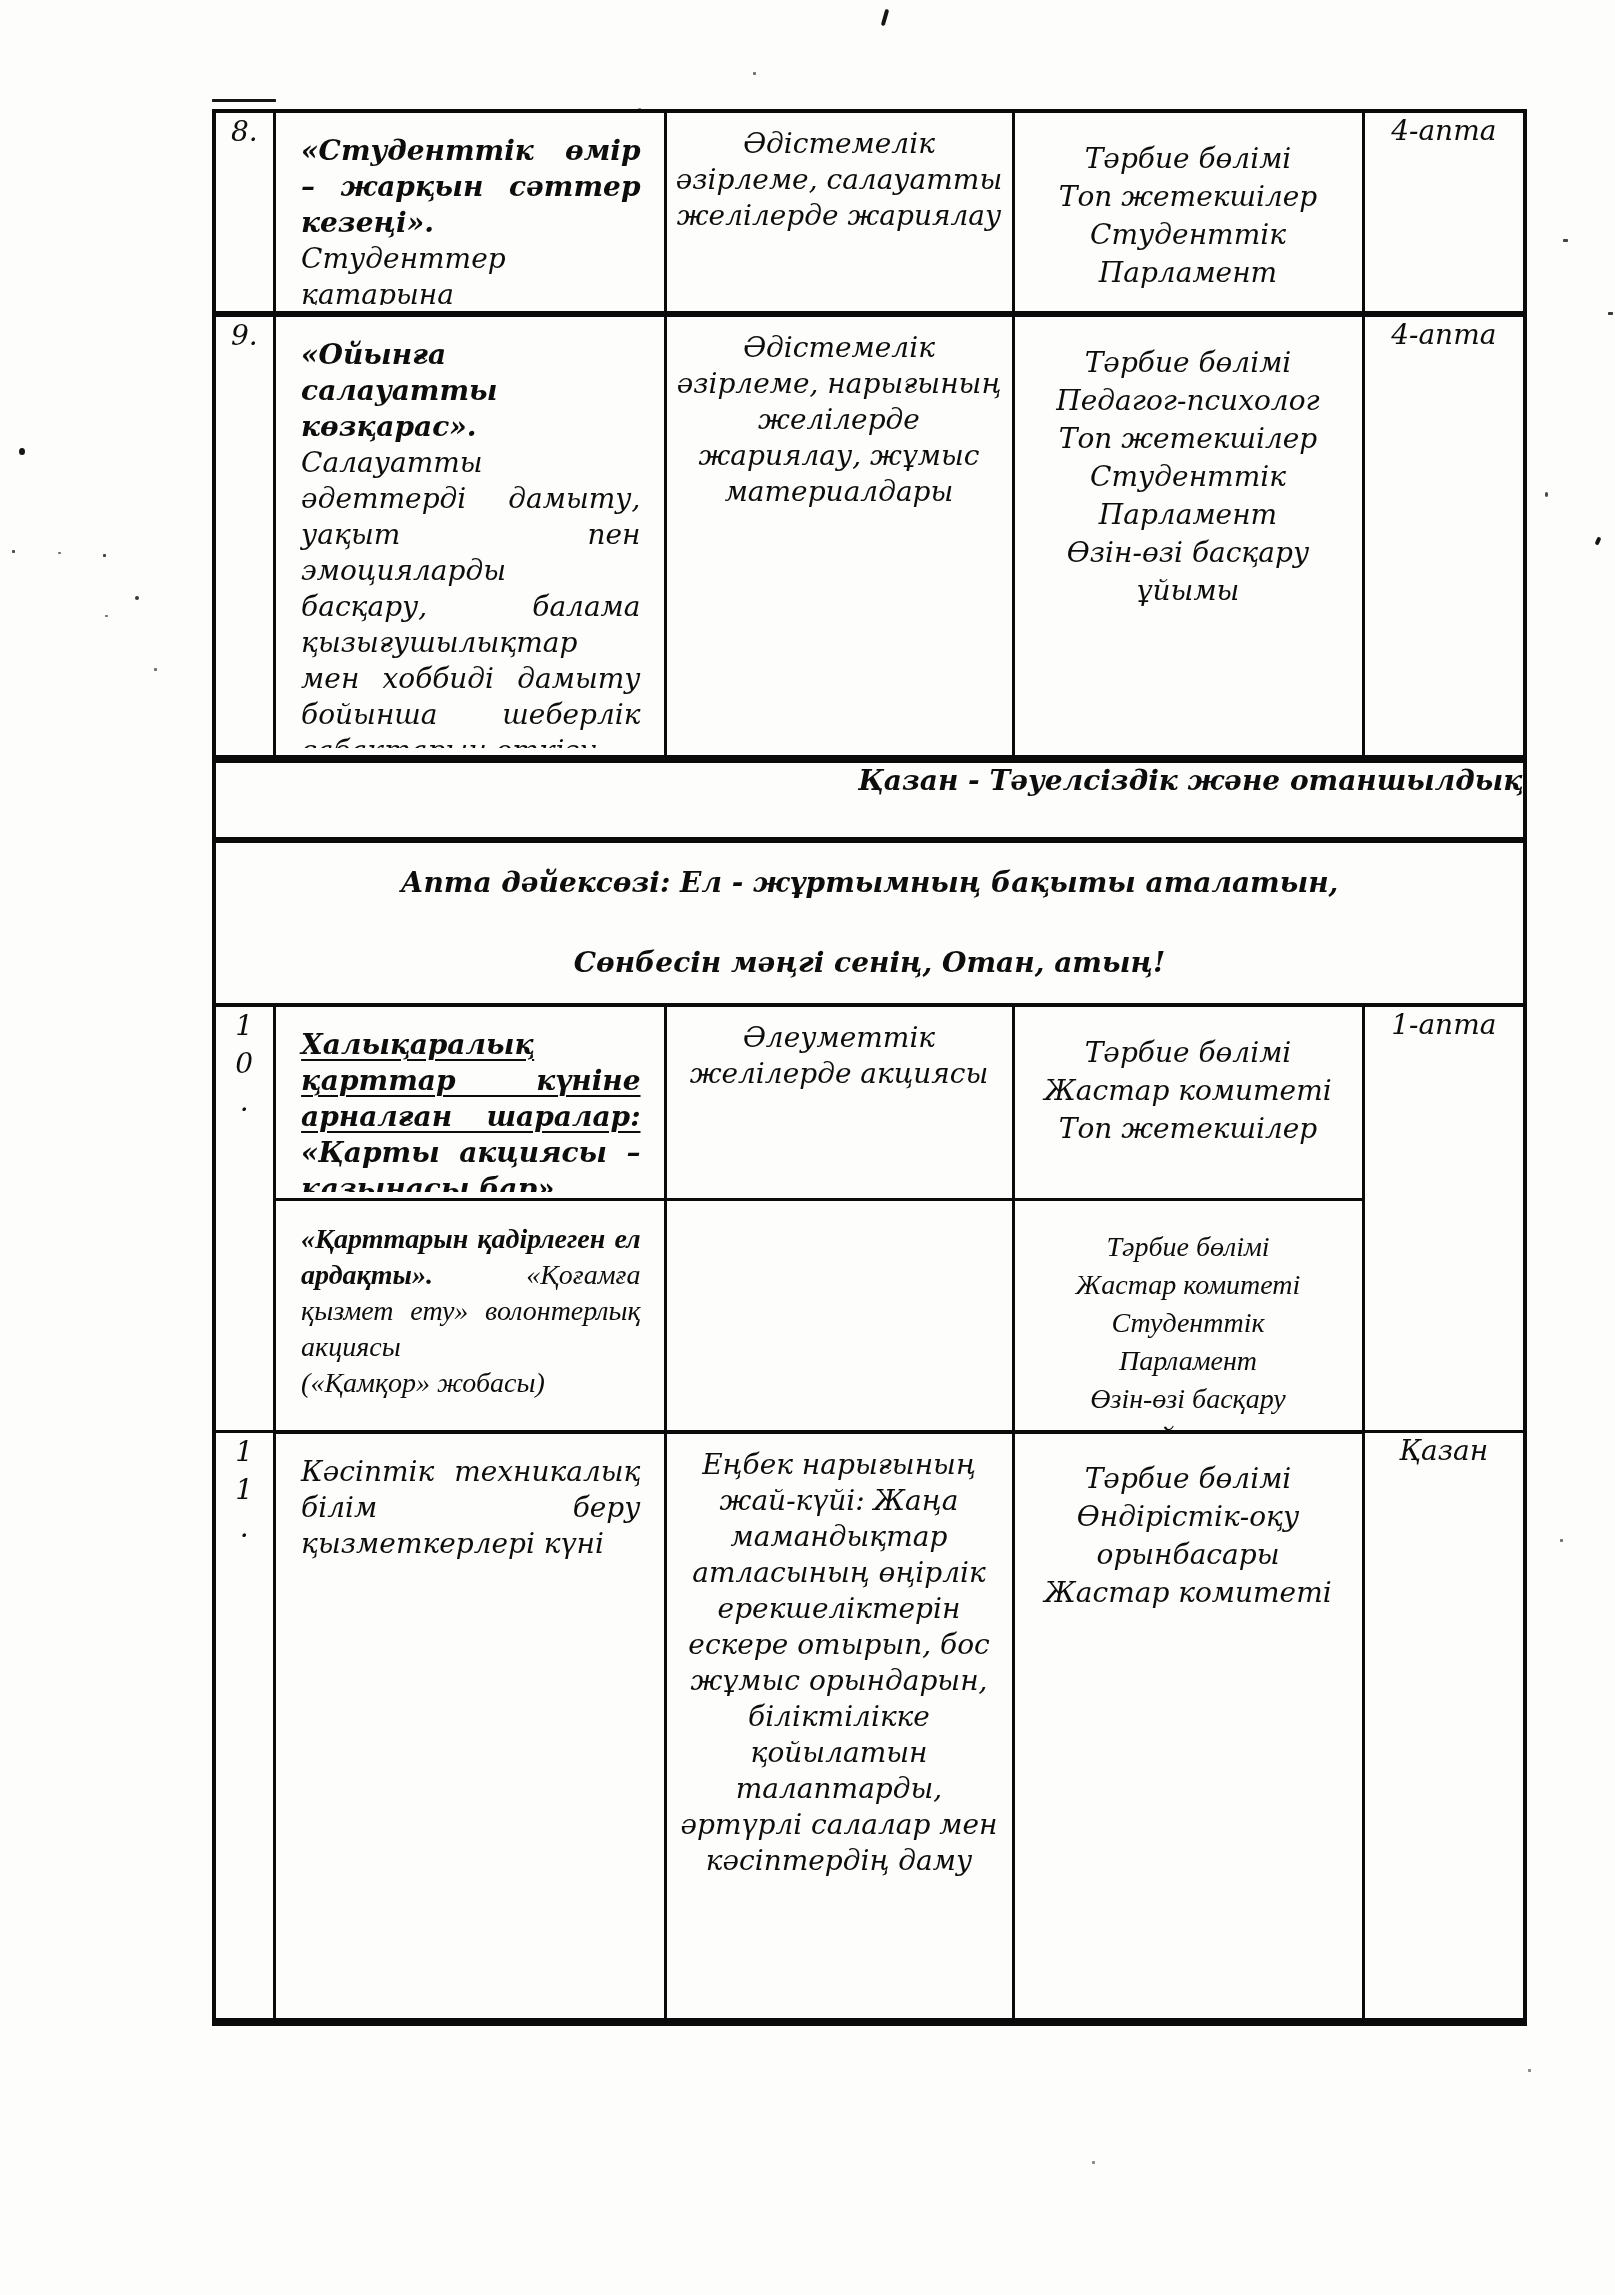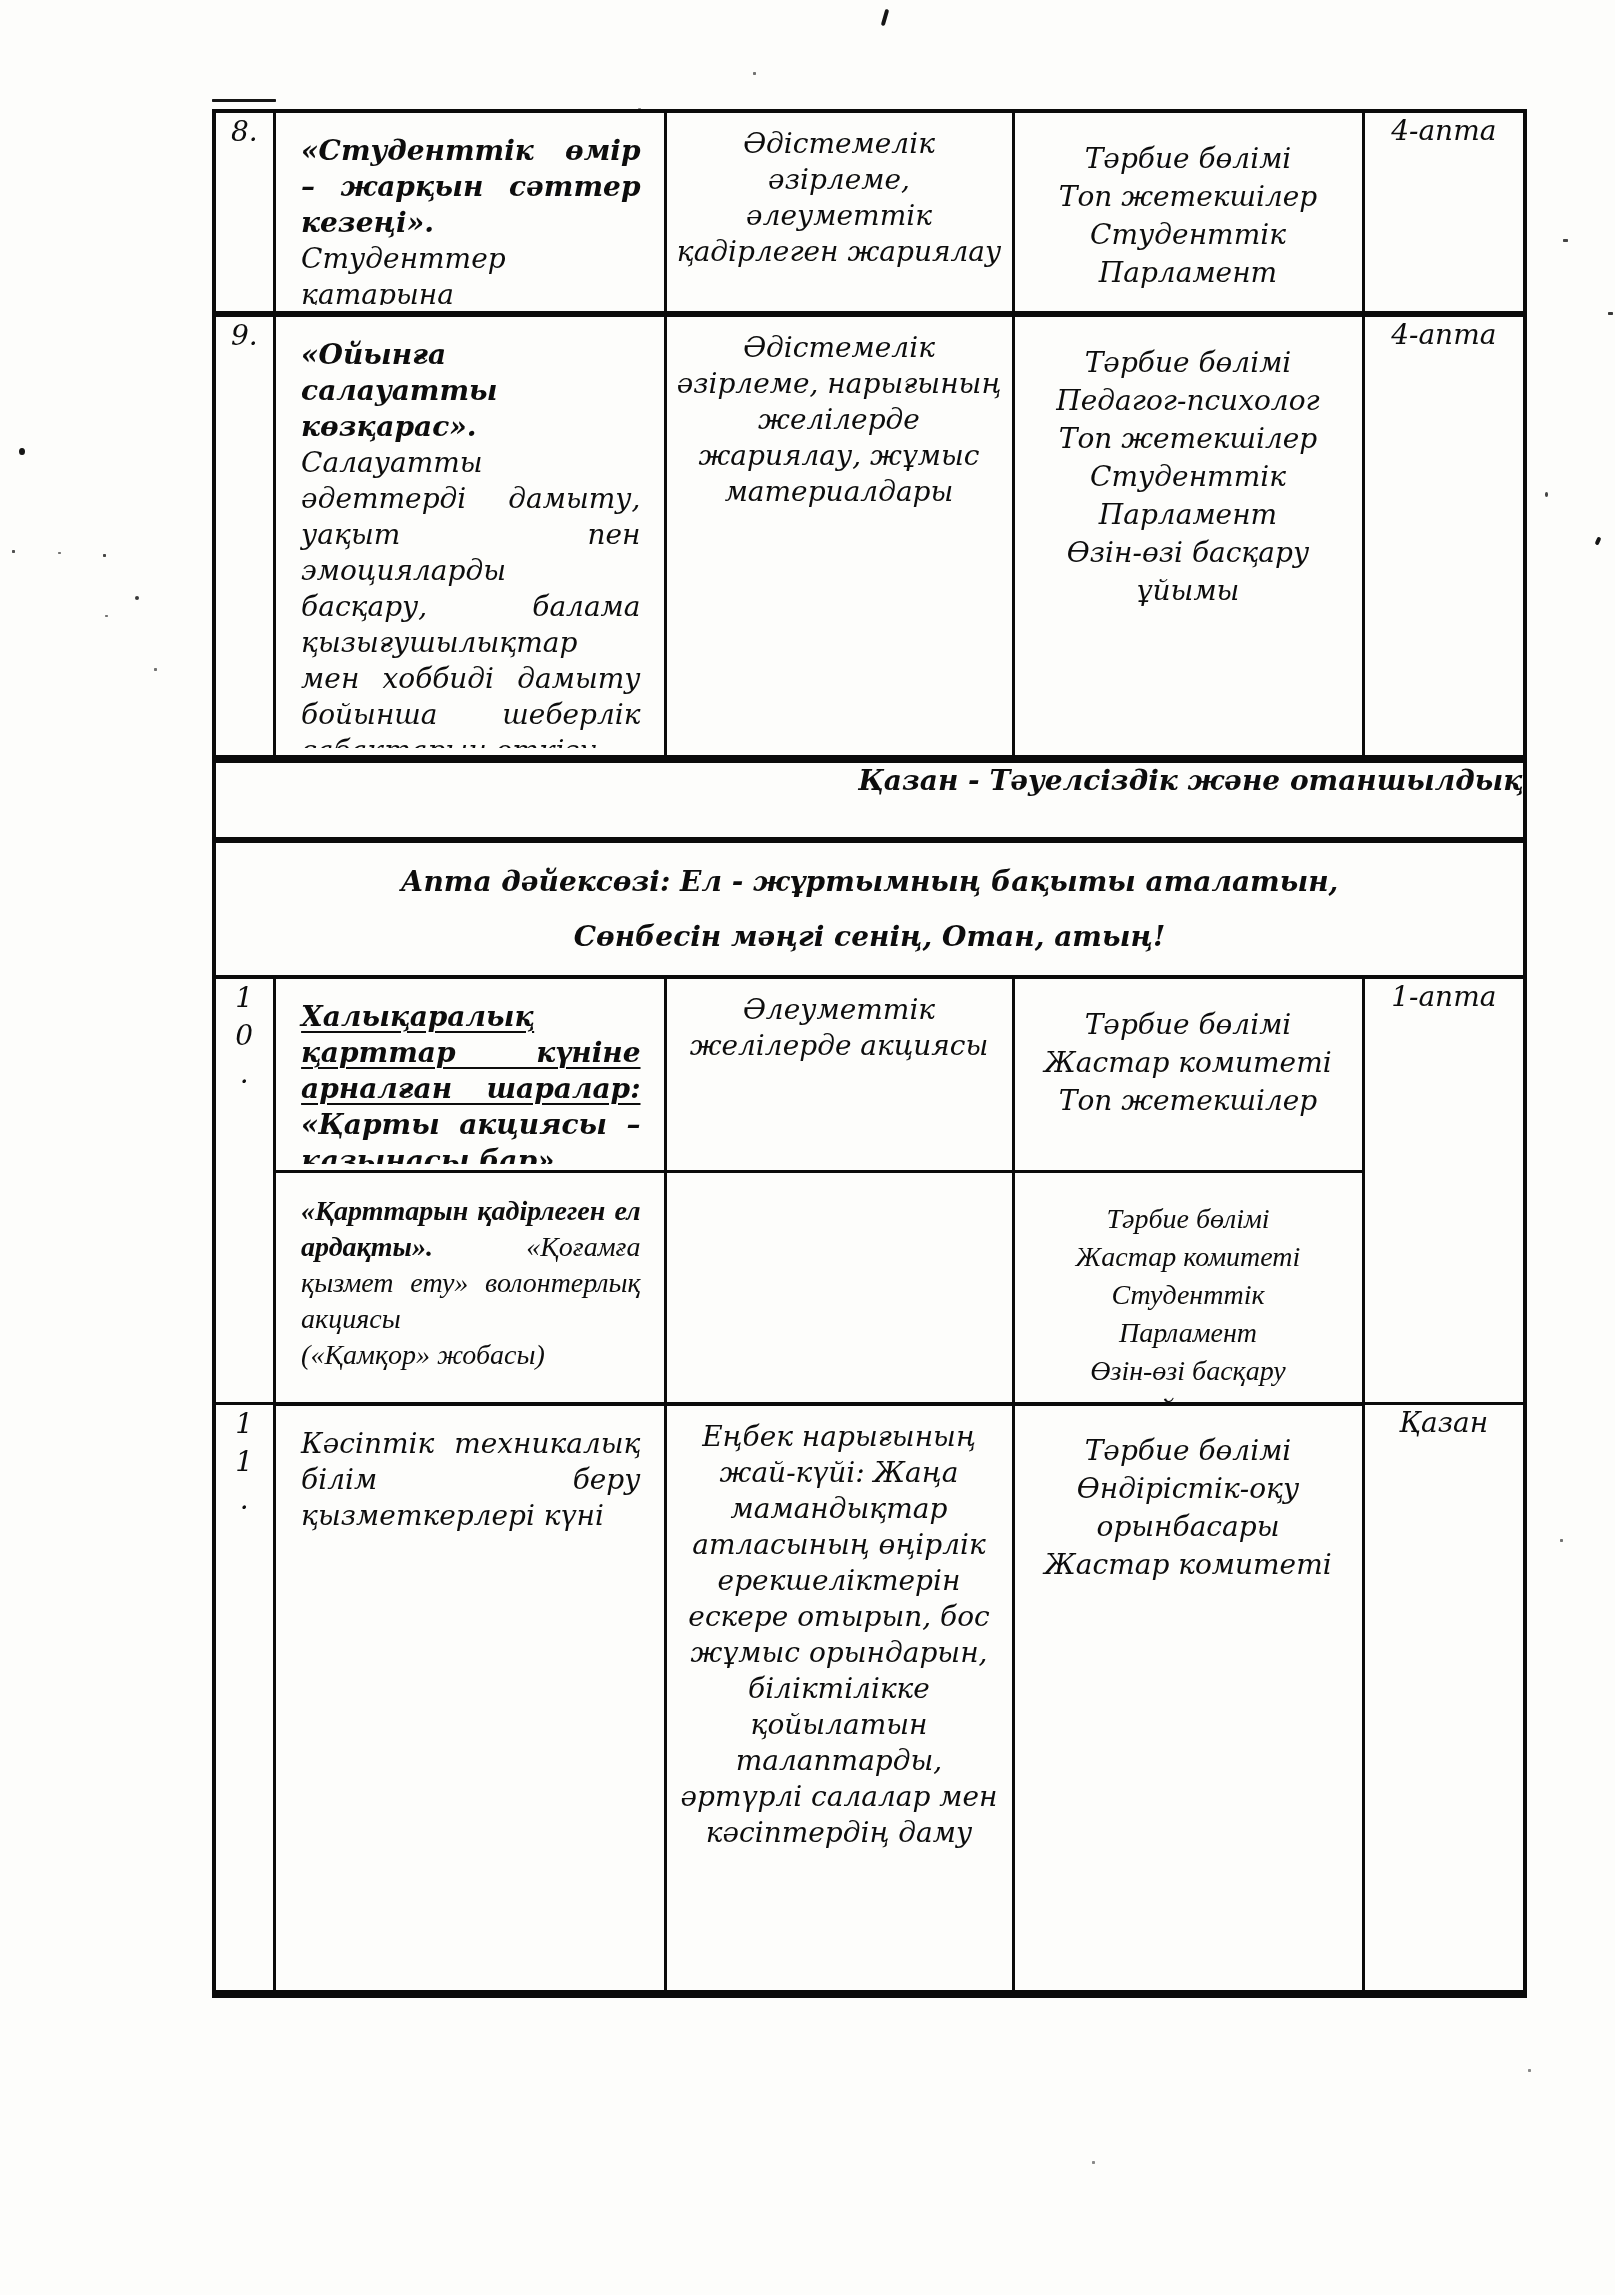--- a/index.html
+++ b/index.html
@@ -41,21 +41,21 @@
   td.num .stack{white-space:pre-line;line-height:38px;}
   td.event .inner{padding:5.3px 8px 0 10.6px;}
   td.event p{margin:15px;text-align:justify;white-space:pre-line;}
   td.fmt .inner{padding:13.3px 6.6px 0;}
   td.fmt p{margin:0;text-align:center;white-space:pre-line;}
   td.resp .inner{padding:10.6px 4px 0;}
   td.resp p{margin:16px;text-align:center;white-space:pre-line;line-height:38px;}
   td.term{text-align:center;padding-top:12px;}
   td.secc{vertical-align:middle;text-align:right;font-weight:bold;font-size:30px;}
   td.quoc{vertical-align:middle;text-align:center;font-weight:bold;font-size:29px;}
-  td.quoc p{margin:11px;white-space:pre-line;line-height:55px;}
+  td.quoc p{margin:0;white-space:pre-line;line-height:80px;}
   .b{font-weight:bold;}
   .u{text-decoration:underline;text-decoration-thickness:2.3px;text-underline-offset:4.6px;}
   .blk{display:block;}
   .stretch{text-align:justify;text-align-last:justify;}
   
   .mark{position:absolute;background:#161616;border-radius:0.7px;}
   .pen{left:883px;top:9.3px;width:4px;height:17px;transform:rotate(16deg);border-radius:2px;}
   .dbl{left:212px;top:99px;width:64px;height:3.3px;}
   .sp1{left:18.6px;top:448px;width:6px;height:7.3px;border-radius:50%;}
   .sp2{left:12px;top:550px;width:3.3px;height:2.7px;opacity:.75;}
@@ -110,21 +110,21 @@
     <tbody>
         <tr class="r8">
       <td class="num"><span class="stack">8.</span></td>
       <td class="event">
         <div class="inner h280">
               <p><span class="b">«Студенттік өмір – жарқын сәттер кезеңі».</span><span> Студенттер қатарына салтанатты қабылдау шарасы</span></p>
             </div>
       </td>
       <td class="fmt">
         <div class="inner h280">
-              <p>Әдістемелік әзірлеме, әлеуметтік қадірлеген жариялау</p>
+              <p>Әдістемелік әзірлеме, салауатты желілерде жариялау</p>
             </div>
       </td>
       <td class="resp">
         <div class="inner h280">
               <p>Тәрбие бөлімі
 Топ жетекшілер
 Студенттік
 Парламент</p>
             </div>
       </td>

